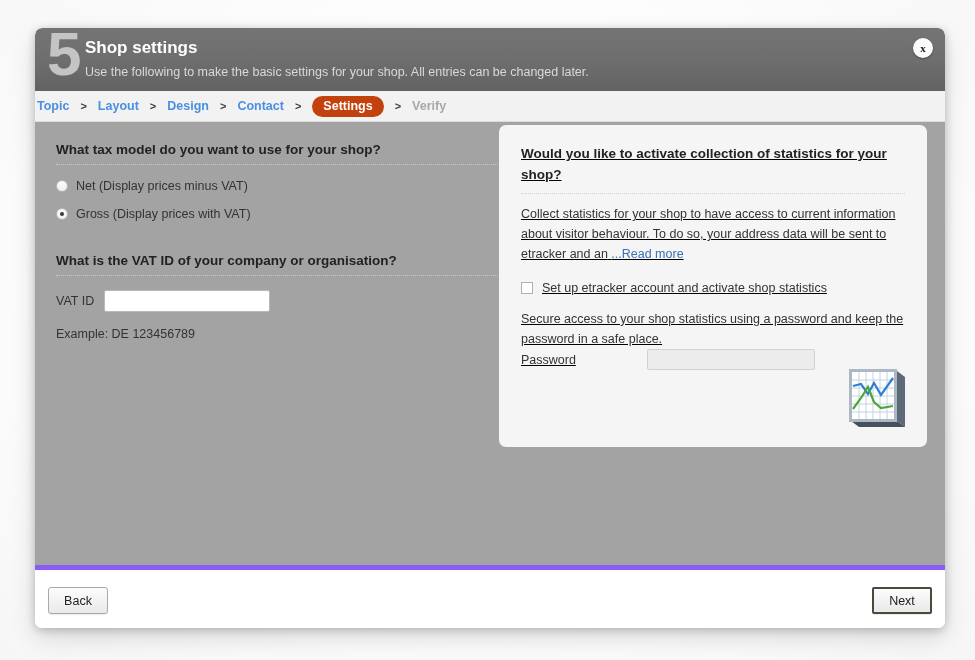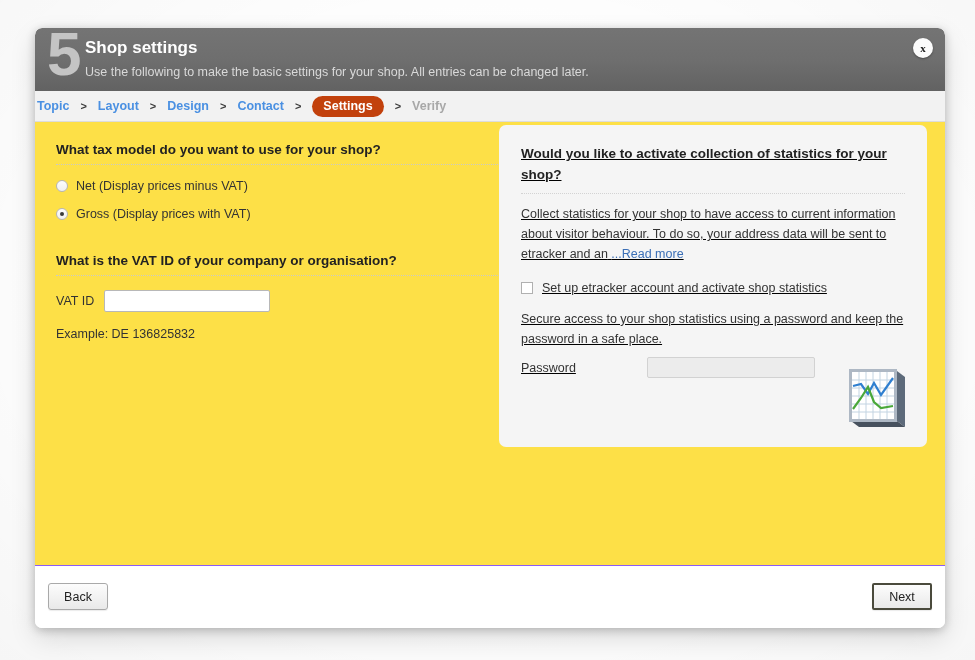--- a/index.html
+++ b/index.html
@@ -127,21 +127,21 @@
     font-size: 11px;
     font-weight: bold;
     color: #3c3c3c;
     margin: 0 11px;
   }
 
   
   .dlg-body {
     position: relative;
     height: 473px;
-    background: #fde047;
+    background: #a3a3a3;
   }
 
   
   .left-col {
     position: absolute;
     left: 21px;
     top: 20px;
     width: 448px;
   }
   .section-head {
@@ -261,21 +261,21 @@
   }
   .panel-para2 {
     font-size: 12.5px;
     color: #333333;
     line-height: 20px;
     margin-top: 14px;
   }
   .pw-row {
     display: flex;
     align-items: flex-start;
-    margin-top: 8px;
+    margin-top: 0;
   }
   .pw-label {
     width: 126px;
     flex: none;
     font-size: 12.5px;
     color: #333333;
     line-height: 17px;
     padding-top: 3px;
   }
   .pw-input {
@@ -300,21 +300,21 @@
     height: 72px;
   }
 
   
   .dlg-footer {
     position: absolute;
     left: 0; bottom: 0;
     width: 100%;
     height: 63px;
     background: #ffffff;
-    border-top: 1px solid #8b5cf6;
+    border-top: 5px solid #8b5cf6;
   }
   .btn {
     position: absolute;
     top: 17px;
     height: 27px;
     min-width: 60px;
     padding: 0 14px;
     font-family: "Liberation Sans", sans-serif;
     font-size: 12.5px;
     color: #222222;
@@ -378,21 +378,21 @@
           <span class="radio-label">Gross (Display prices with VAT)</span>
         </div>
 
         <div class="section-head vat-head">What is the VAT ID of your company or organisation?</div>
 
         <div class="vat-row">
           <span class="vat-label">VAT ID</span>
           <input class="text-input" type="text" value="" style="">
         </div>
 
-        <div class="hint">Example: DE 136825832</div>
+        <div class="hint">Example: DE 123456789</div>
       </div>
 
       <div class="right-panel">
 
         <div class="panel-head">Would you like to activate collection of statistics for your shop?</div>
 
         <div class="panel-para">
           <span>Collect statistics for your shop to have access to current information about visitor behaviour. To do so, your address data will be sent to etracker and an</span>
           <span class="read-more">...Read more</span>
         </div>

